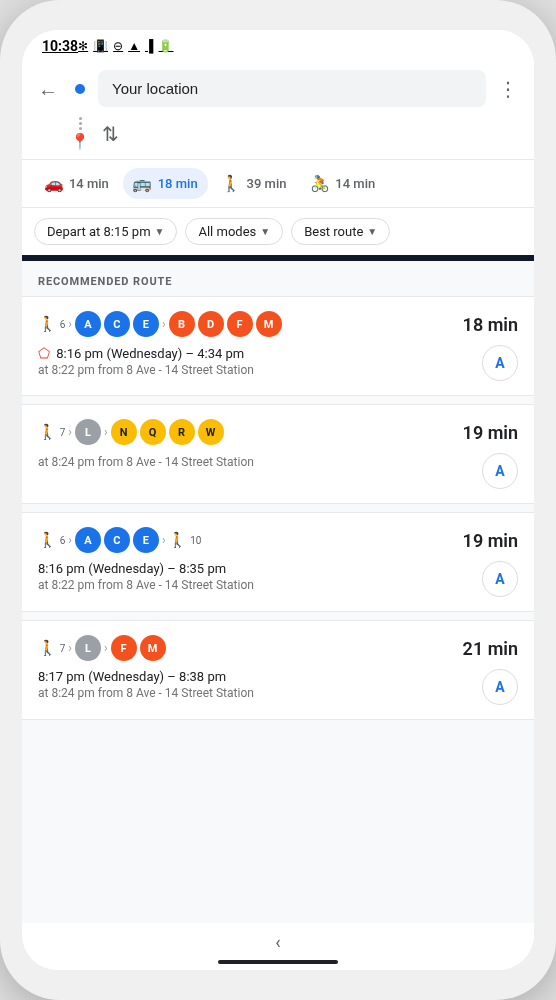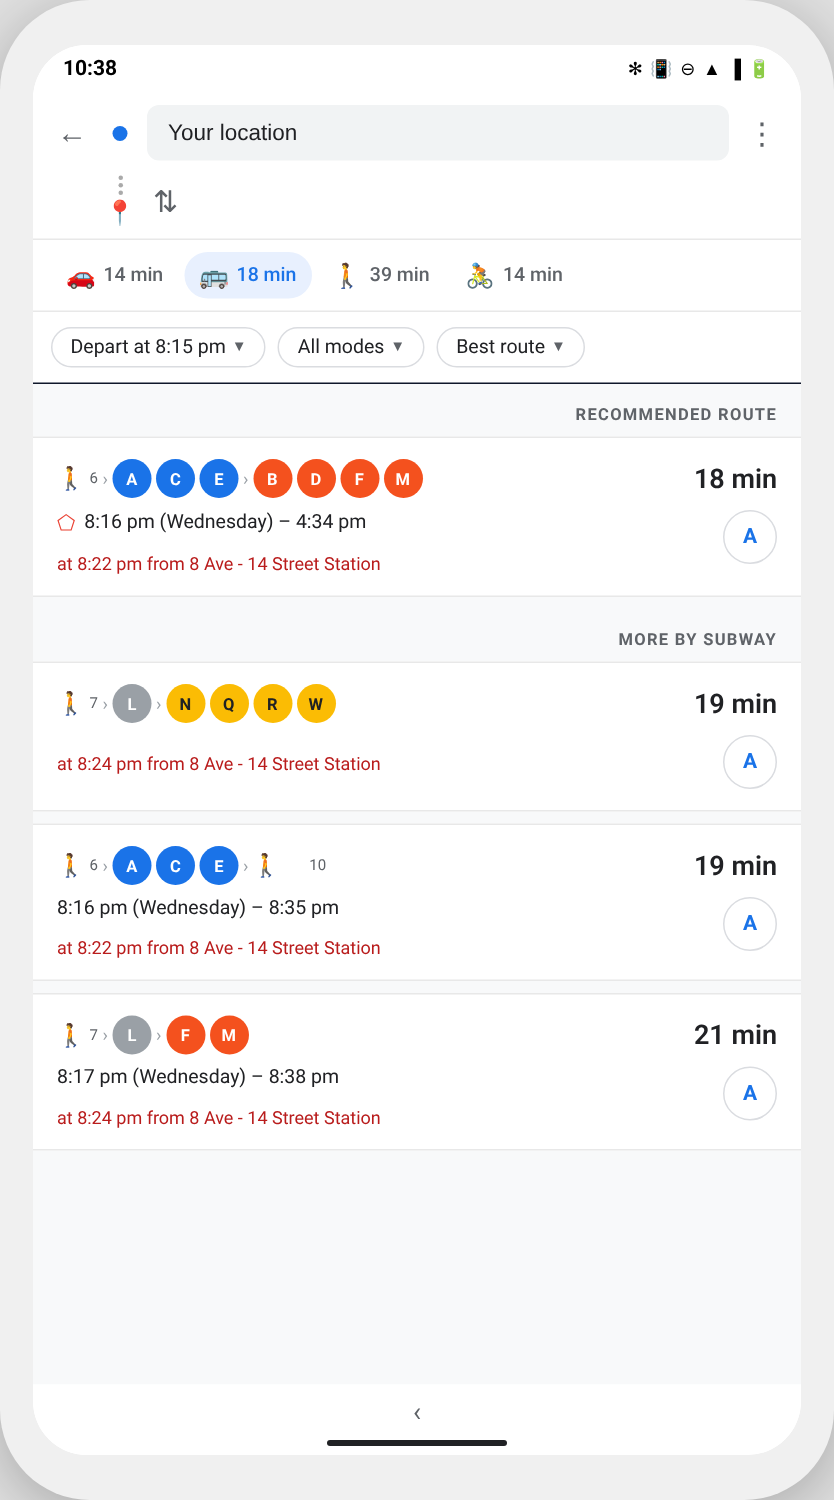--- a/index.html
+++ b/index.html
@@ -25,26 +25,26 @@
       flex: 1;
       background: #fff;
       border-radius: 36px;
       overflow: hidden;
       display: flex;
       flex-direction: column;
     }
     
     .status-bar {
       display: flex;
-      justify-content: space-between;
       align-items: center;
       padding: 8px 20px 4px;
       background: #fff;
       font-size: 13px;
       font-weight: 500;
+      text-decoration: underline;
     }
     .status-left { font-weight: 700; font-size: 14px; }
     .status-right {
       display: flex;
       align-items: center;
       gap: 5px;
       font-size: 12px;
     }
     
     .header {
@@ -145,21 +145,21 @@
       background: #e8f0fe;
       color: #1a73e8;
     }
     .mode-tab-icon { font-size: 16px; }
     
     .filters {
       display: flex;
       padding: 10px 12px;
       gap: 8px;
       background: #fff;
-      border-bottom: 1px solid #0f172a;
+      border-bottom: 6px solid #0f172a;
       align-items: flex-end;
     }
     .chip {
       display: flex;
       align-items: center;
       gap: 4px;
       border: 1px solid #dadce0;
       border-radius: 20px;
       padding: 5px 12px;
       font-size: 13px;
@@ -174,21 +174,20 @@
       overflow-y: auto;
       background: #f8f9fa;
     }
     .section-label {
       font-size: 11px;
       font-weight: 700;
       letter-spacing: 0.08em;
       color: #5f6368;
       padding: 14px 16px 8px;
       text-transform: uppercase;
-      text-align: right;
     }
     .route-card {
       background: #fff;
       margin: 0 0 8px;
       padding: 14px 16px;
       border-top: 1px solid #e8e8e8;
       border-bottom: 1px solid #e8e8e8;
     }
     .route-top {
       display: flex;
@@ -227,21 +226,21 @@
       color: #9aa0a6;
       font-size: 12px;
     }
     .route-info-top {
       display: flex;
       align-items: center;
       gap: 6px;
       margin-bottom: 2px;
     }
     .time-text { font-size: 13px; color: #202124; }
-    .sub-text { font-size: 12px; color: #b91c1c; margin-top: 12px; }
+    .sub-text { font-size: 12px; color: #737373; margin-top: 2px; }
     .nav-btn {
       width: 36px;
       height: 36px;
       border-radius: 50%;
       border: 1px solid #dadce0;
       display: flex;
       align-items: center;
       justify-content: center;
       cursor: pointer;
       background: #fff;
@@ -375,21 +374,20 @@
               <span class="time-text">8:16 pm (Wednesday) – 4:34 pm</span>
             </div>
             <div class="sub-text">at 8:22 pm from 8 Ave - 14 Street Station</div>
           </div>
           <div class="nav-btn">
             <span class="nav-btn-letter">A</span>
           </div>
         </div>
       </div>
 
-      <div class="section-label">MORE BY SUBWAY</div>
 
       <div class="route-card">
         <div class="route-top">
           <div class="route-icons">
             <span style="font-size:15px;">🚶</span>
             <sup style="font-size:10px;color:#5f6368;">7</sup>
             <span class="chevron-right">›</span>
             <div class="subway-badge badge-gray">L</div>
             <span class="chevron-right">›</span>
             <div class="subway-badge badge-yellow">N</div>
@@ -413,21 +411,21 @@
         <div class="route-top">
           <div class="route-icons">
             <span style="font-size:15px;">🚶</span>
             <sup style="font-size:10px;color:#5f6368;">6</sup>
             <span class="chevron-right">›</span>
             <div class="subway-badge badge-blue">A</div>
             <div class="subway-badge badge-blue">C</div>
             <div class="subway-badge badge-blue">E</div>
             <span class="chevron-right">›</span>
             <span style="font-size:15px;">🚶</span>
-            <sup style="font-size:10px;color:#5f6368;margin-left:16px;">10</sup>
+            <sup style="font-size:10px;color:#5f6368;">10</sup>
           </div>
           <span class="route-duration">19 min</span>
         </div>
         <div class="route-bottom">
           <div class="route-details">
             <div class="time-text">8:16 pm (Wednesday) – 8:35 pm</div>
             <div class="sub-text">at 8:22 pm from 8 Ave - 14 Street Station</div>
           </div>
           <div class="nav-btn">
             <span class="nav-btn-letter">A</span>

